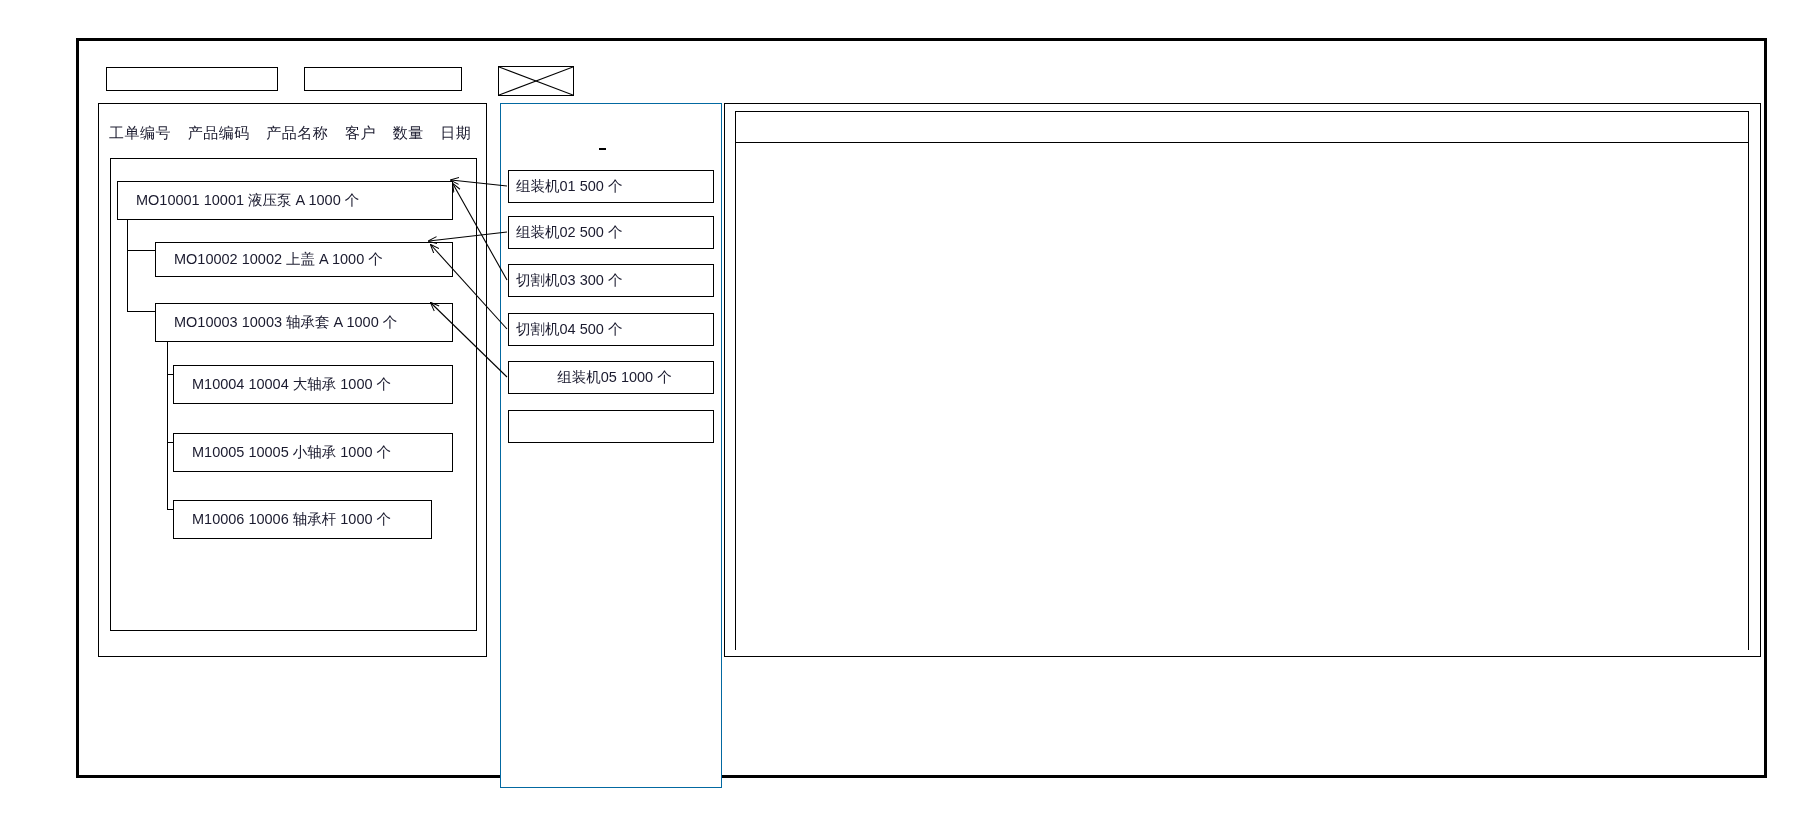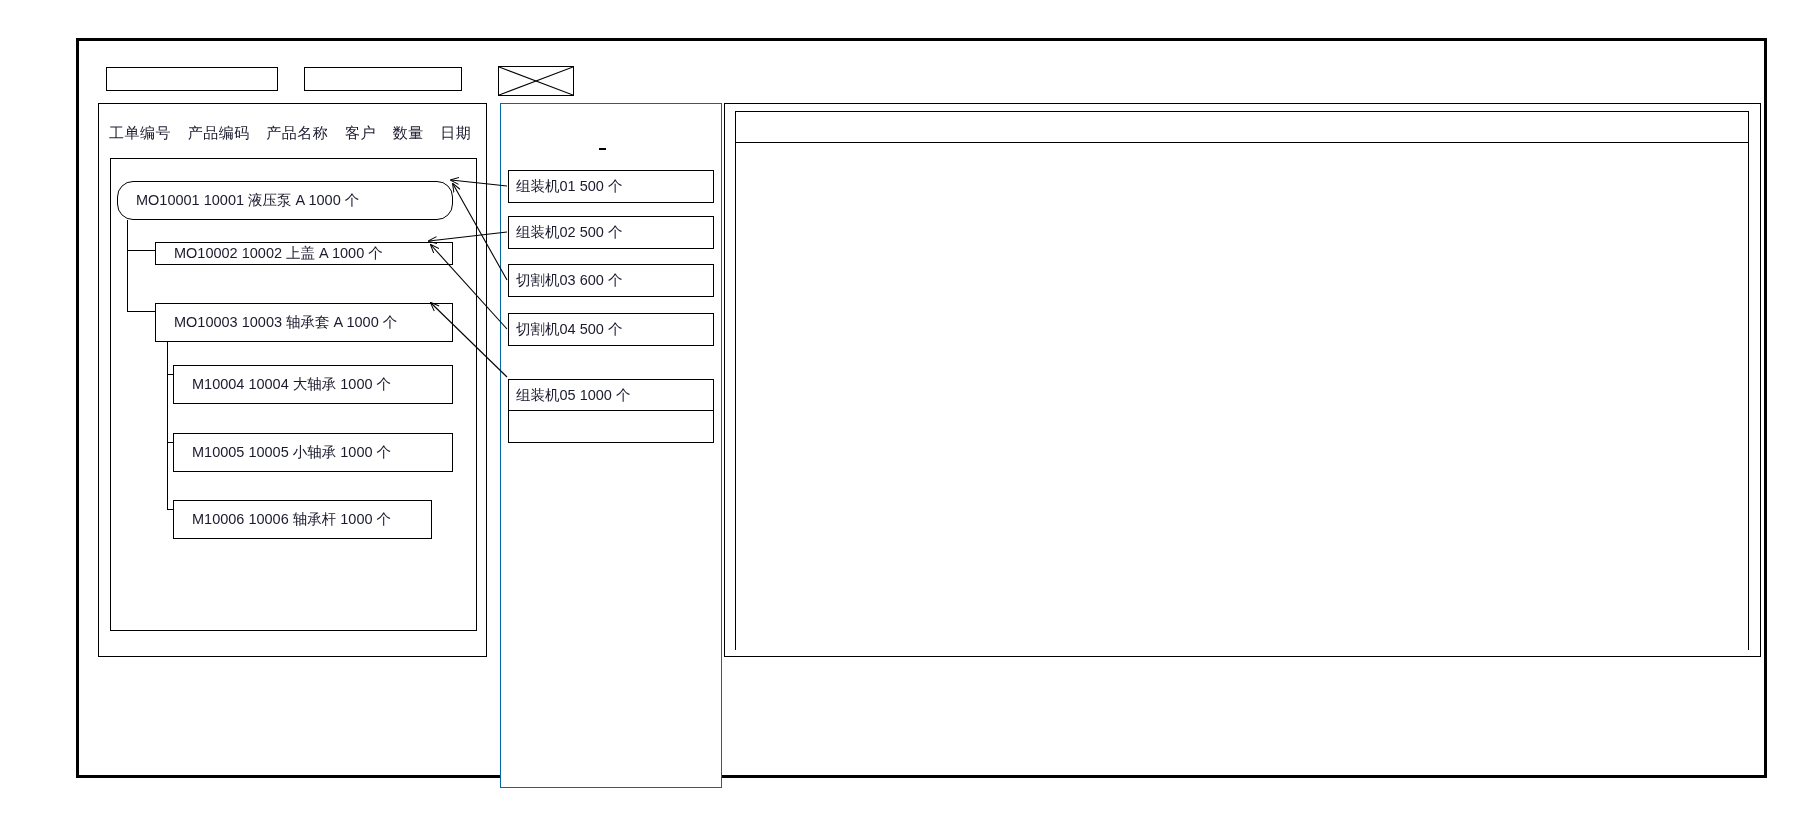--- a/index.html
+++ b/index.html
@@ -201,25 +201,25 @@
     </div>
 
     <div id="tree-container">
 
       <div class="tree-connector" style="left:16px; top:61px; width:28px; height:31px;"></div>
       <div class="tree-connector" style="left:16px; top:61px; width:28px; height:92px;"></div>
       <div class="tree-connector" style="left:56px; top:153px; width:28px; height:63px;"></div>
       <div class="tree-connector" style="left:56px; top:153px; width:28px; height:131px;"></div>
       <div class="tree-connector" style="left:56px; top:153px; width:28px; height:198px;"></div>
 
-      <div class="tree-node" id="tree-node-0" style="left:6px;  top:22px;  width:336px; height:39px;border-radius:16px;">
+      <div class="tree-node" id="tree-node-0" style="left:6px;  top:22px;  width:336px; height:39px;">
         <span class="node-text">MO10001   10001  液压泵   A     1000  个</span>
       </div>
 
-      <div class="tree-node" id="tree-node-1" style="left:44px; top:83px;  width:298px; height:23px;">
+      <div class="tree-node" id="tree-node-1" style="left:44px; top:83px;  width:298px; height:35px;">
         <span class="node-text">MO10002 10002  上盖  A   1000   个</span>
       </div>
 
       <div class="tree-node" id="tree-node-2" style="left:44px; top:144px; width:298px; height:39px;">
         <span class="node-text">MO10003  10003  轴承套 A   1000    个</span>
       </div>
 
       <div class="tree-node" id="tree-node-3" style="left:62px; top:206px; width:280px; height:39px;align-items:center;">
         <span class="node-text">M10004 10004  大轴承  1000   个</span>
       </div>
@@ -241,28 +241,28 @@
 
     <div class="machine-box" id="machine-box-0" style="top:66px;  height:33px;">
       <span class="mb-text">组装机01    500  个</span>
     </div>
 
     <div class="machine-box" id="machine-box-1" style="top:112px; height:33px;">
       <span class="mb-text">组装机02    500  个</span>
     </div>
 
     <div class="machine-box" id="machine-box-2" style="top:160px; height:33px;">
-      <span class="mb-text">切割机03    600  个</span>
+      <span class="mb-text">切割机03    300  个</span>
     </div>
 
     <div class="machine-box" id="machine-box-3" style="top:209px; height:33px;text-align:right;">
       <span class="mb-text">切割机04   500  个</span>
     </div>
 
-    <div class="machine-box" id="machine-box-4" style="top:275px; height:33px;">
+    <div class="machine-box" id="machine-box-4" style="top:257px; height:33px;justify-content:center;">
       <span class="mb-text">组装机05   1000 个</span>
     </div>
 
     <div class="machine-box" id="machine-box-5" style="top:306px; height:33px;">
       <span class="mb-text"></span>
     </div>
 
   </div>
 
   <div id="right-panel">

